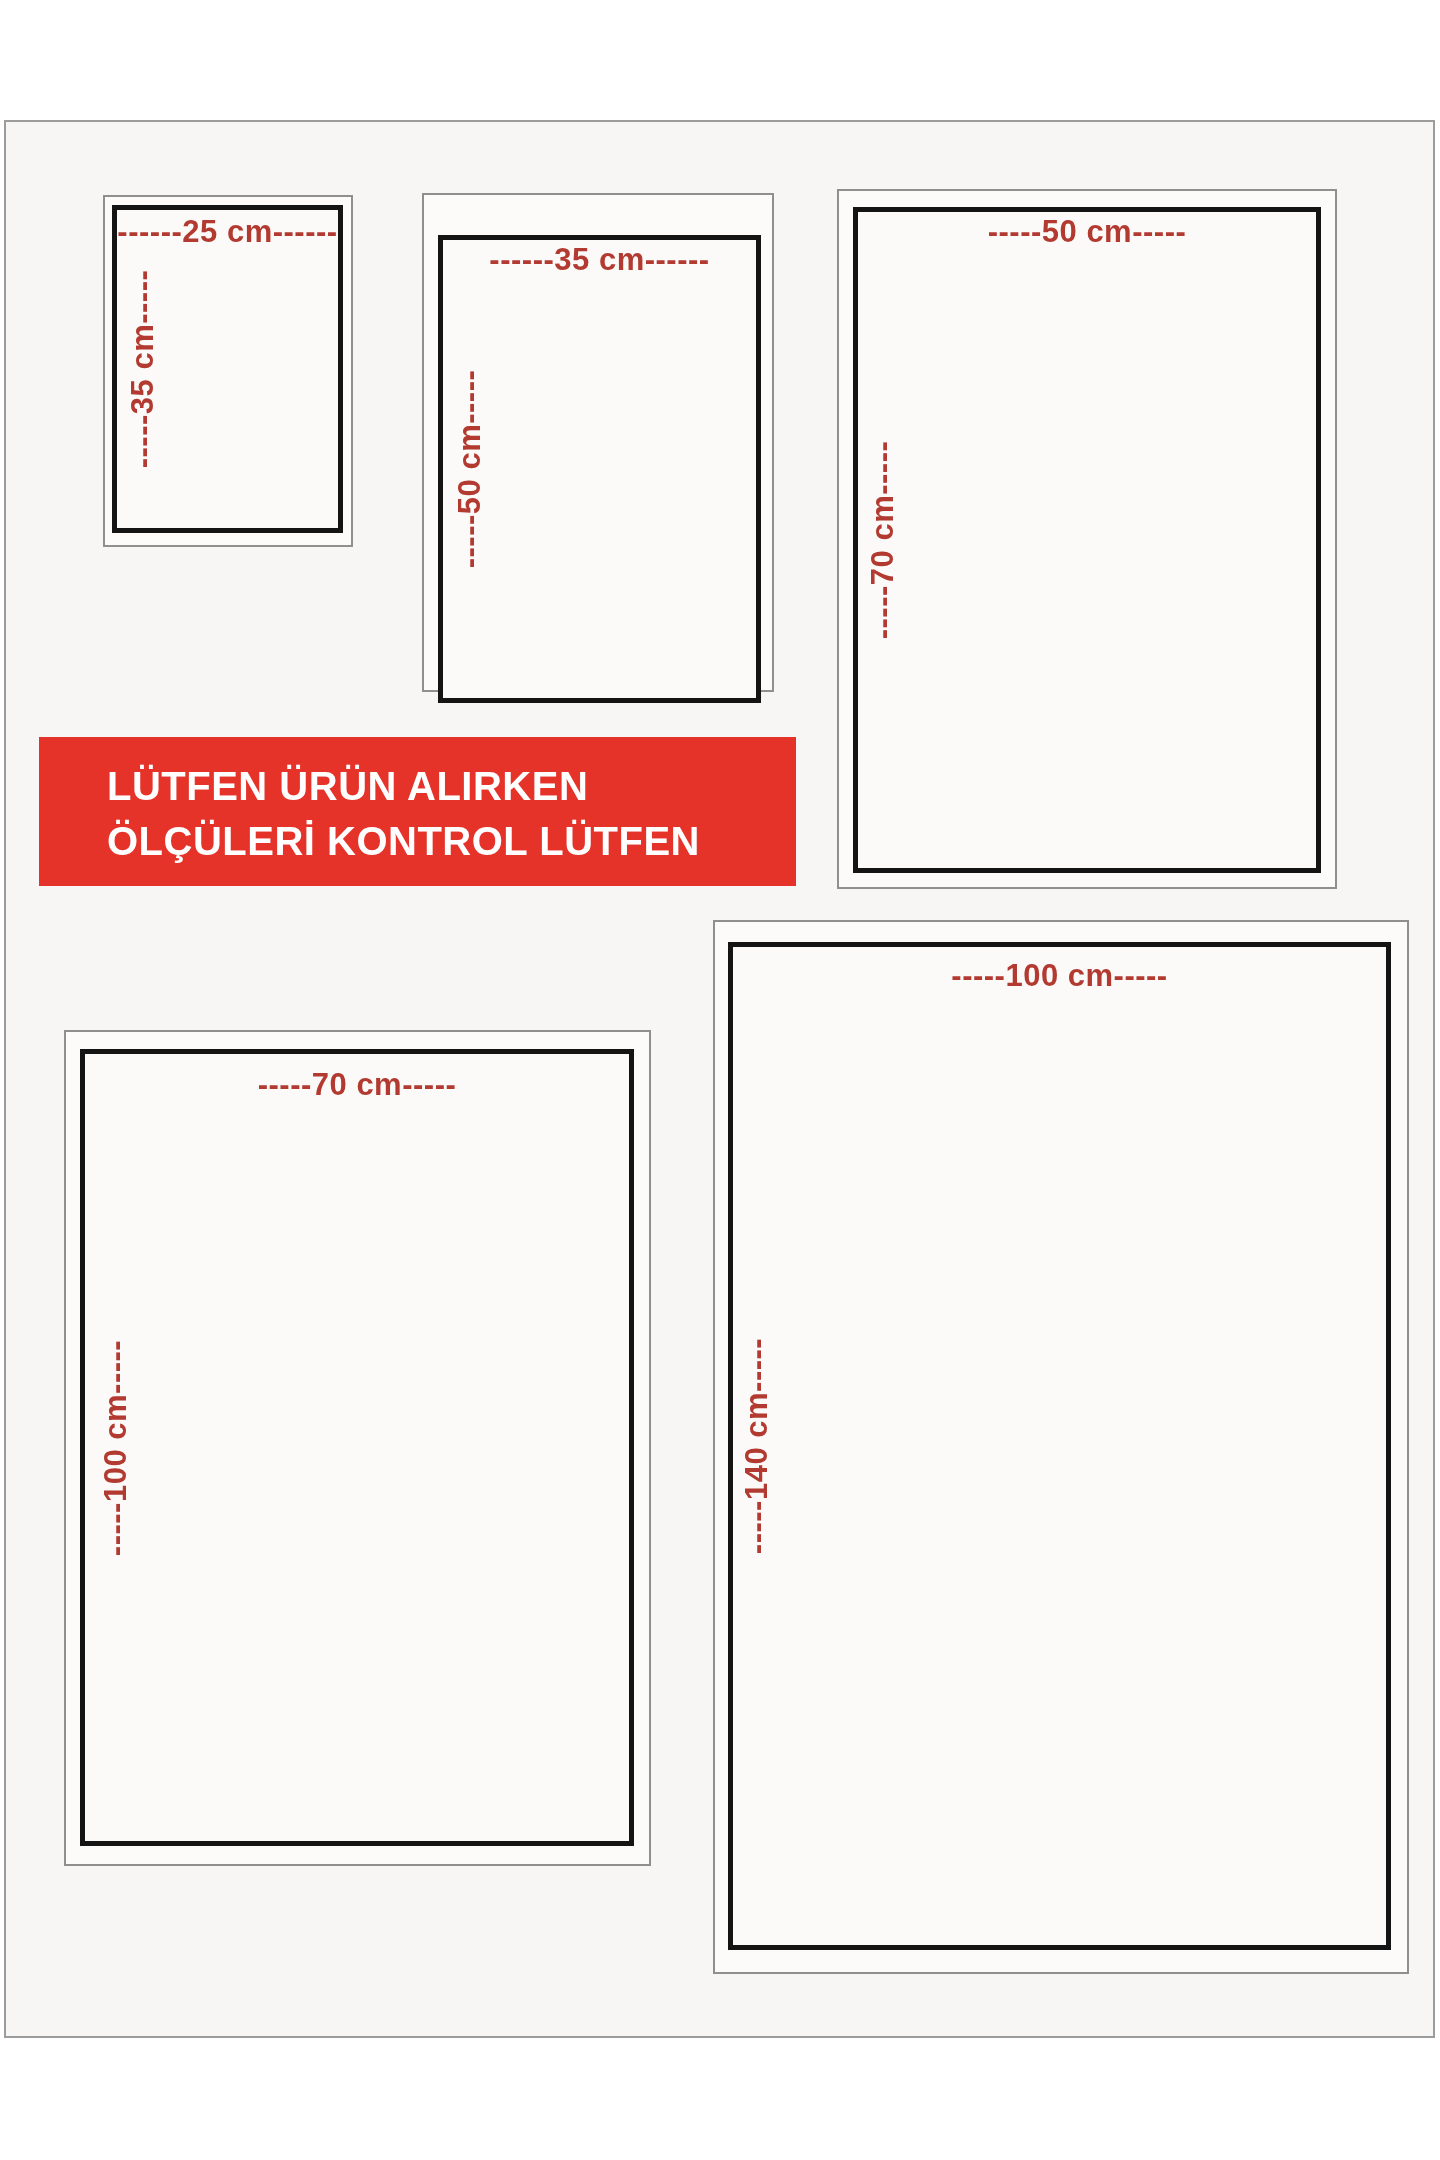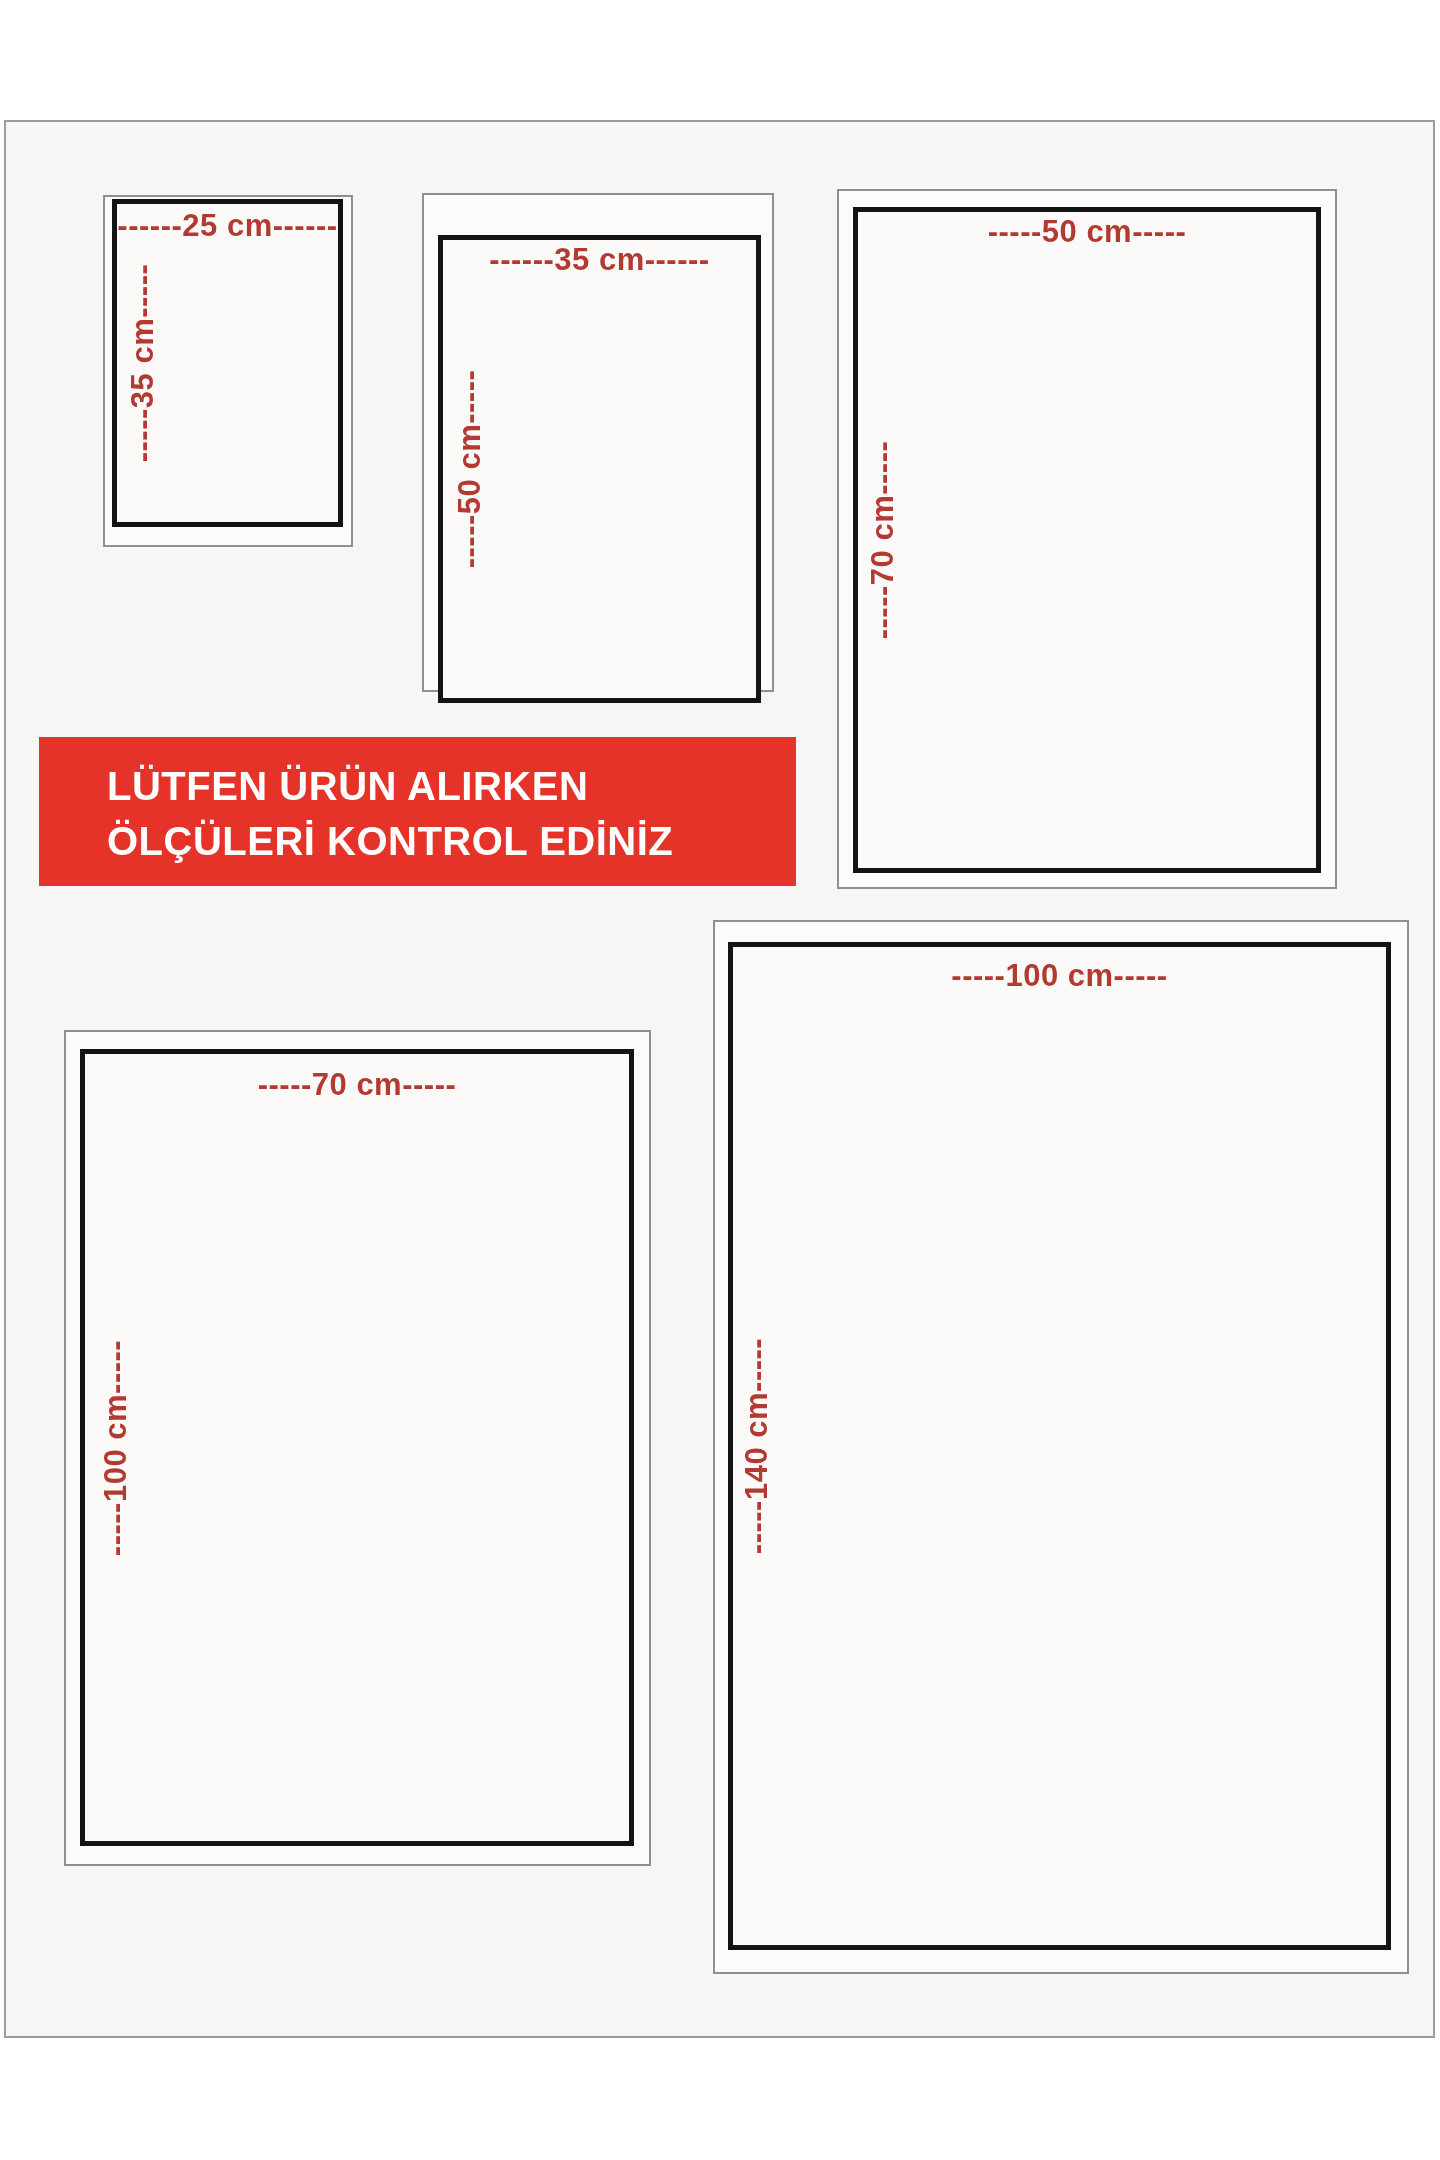--- a/index.html
+++ b/index.html
@@ -46,21 +46,21 @@
     transform:translate(-50%,-50%) rotate(-90deg);
     font-size:31px;
     font-weight:bold;
     letter-spacing:0.5px;
     color:#b23a30;
     white-space:nowrap;
     line-height:36px;
   }
   
   .f25 .frame-box{left:103px;top:195px;width:250px;height:352px;}
-  .f25 .paper-box{left:112px;top:199px;width:231px;height:328px;}
+  .f25 .paper-box{left:112px;top:205px;width:231px;height:328px;}
   .f25 .width-label{top:4px;}
   .f25 .height-label{left:26px;}
 
   .f35 .frame-box{left:422px;top:193px;width:352px;height:499px;}
   .f35 .paper-box{left:438px;top:207px;width:323px;height:468px;margin-top:28px;}
   .f35 .width-label{top:2px;}
   .f35 .height-label{left:27px;}
 
   .f50 .frame-box{left:837px;top:189px;width:500px;height:700px;}
   .f50 .paper-box{left:853px;top:207px;width:468px;height:666px;}
@@ -117,21 +117,21 @@
   <div class="f50">
     <div class="frame frame-box"></div>
     <div class="paper paper-box">
       <div class="width-label">-----50 cm-----</div>
       <div class="height-label">-----70 cm-----</div>
     </div>
   </div>
 
   <div class="banner">
     <div>LÜTFEN ÜRÜN ALIRKEN</div>
-    <div>ÖLÇÜLERİ KONTROL EDİNİZ</div>
+    <div>ÖLÇÜLERİ KONTROL LÜTFEN</div>
   </div>
 
   <div class="f70">
     <div class="frame frame-box"></div>
     <div class="paper paper-box">
       <div class="width-label">-----70 cm-----</div>
       <div class="height-label">-----100 cm-----</div>
     </div>
   </div>
 

